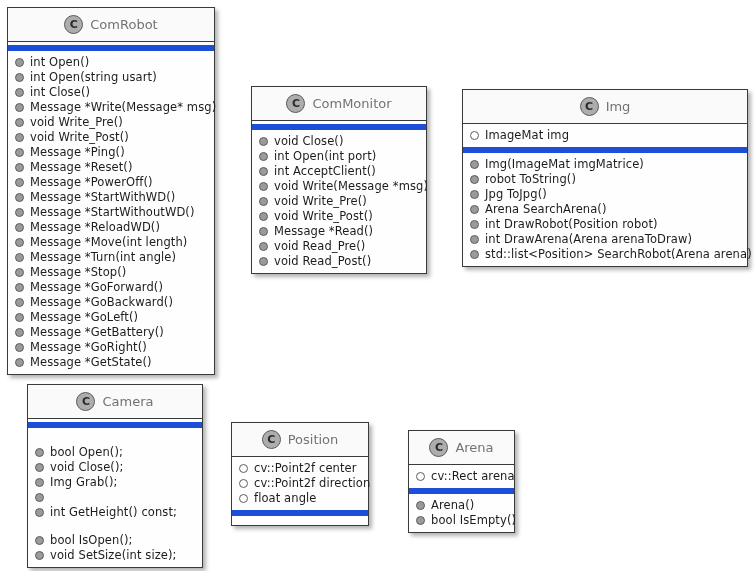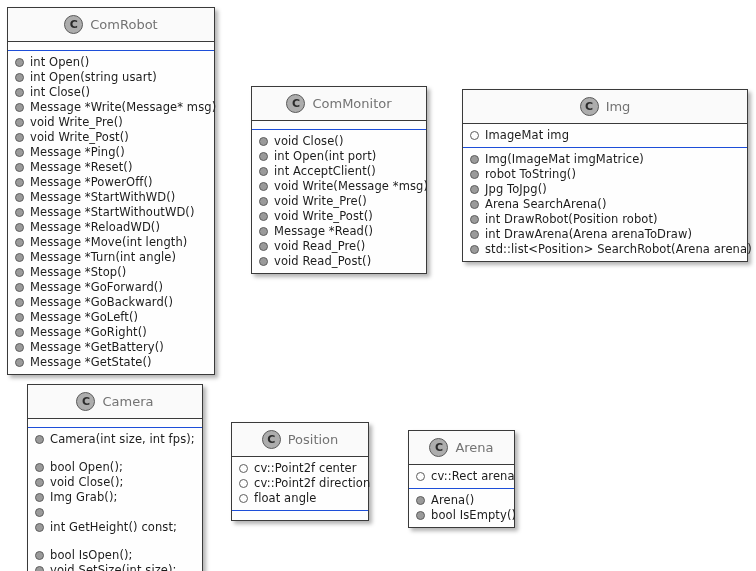--- a/index.html
+++ b/index.html
@@ -54,21 +54,21 @@
 
   .class-name {
     font-size: 13px;
     color: #737373;
     white-space: nowrap;
   }
 
   .uml-compartment {
     box-sizing: border-box;
     background: #fefefe;
-    border-bottom: 1px solid #1d4ed8;
+    border-bottom: 6px solid #1d4ed8;
     padding: 4px 0 4px 0;
   }
   .uml-compartment.last {
     border-bottom: none;
   }
   .uml-compartment.empty {
     height: 9px;
     padding: 0;
   }
 
@@ -186,28 +186,28 @@
         <div class="member">
           <span class="vis method"></span>
           <span class="member-label">Message *GoBackward()</span>
         </div>
         <div class="member">
           <span class="vis method"></span>
           <span class="member-label">Message *GoLeft()</span>
         </div>
         <div class="member">
           <span class="vis method"></span>
+          <span class="member-label">Message *GetBattery()</span>
+        </div>
+        <div class="member">
+          <span class="vis method"></span>
           <span class="member-label">Message *GoRight()</span>
         </div>
         <div class="member">
           <span class="vis method"></span>
-          <span class="member-label">Message *GetBattery()</span>
-        </div>
-        <div class="member">
-          <span class="vis method"></span>
           <span class="member-label">Message *GetState()</span>
         </div>
       </div>
     </div>
     <div class="uml-class" style="left: 251px; top: 86px; width: 176px;">
       <div class="uml-title">
         <span class="class-icon">C</span>
         <span class="class-name">ComMonitor</span>
       </div>
       <div class="uml-compartment empty"></div>
@@ -292,24 +292,20 @@
         </div>
       </div>
     </div>
     <div class="uml-class" style="left: 27px; top: 384px; width: 176px;">
       <div class="uml-title">
         <span class="class-icon">C</span>
         <span class="class-name">Camera</span>
       </div>
       <div class="uml-compartment empty"></div>
       <div class="uml-compartment last">
-        <div class="member">
-          <span class="vis method"></span>
-          <span class="member-label">Camera(int size, int fps);</span>
-        </div>
         <div class="member spacer"></div>
         <div class="member">
           <span class="vis method"></span>
           <span class="member-label">bool Open();</span>
         </div>
         <div class="member">
           <span class="vis method"></span>
           <span class="member-label">void Close();</span>
         </div>
         <div class="member">

